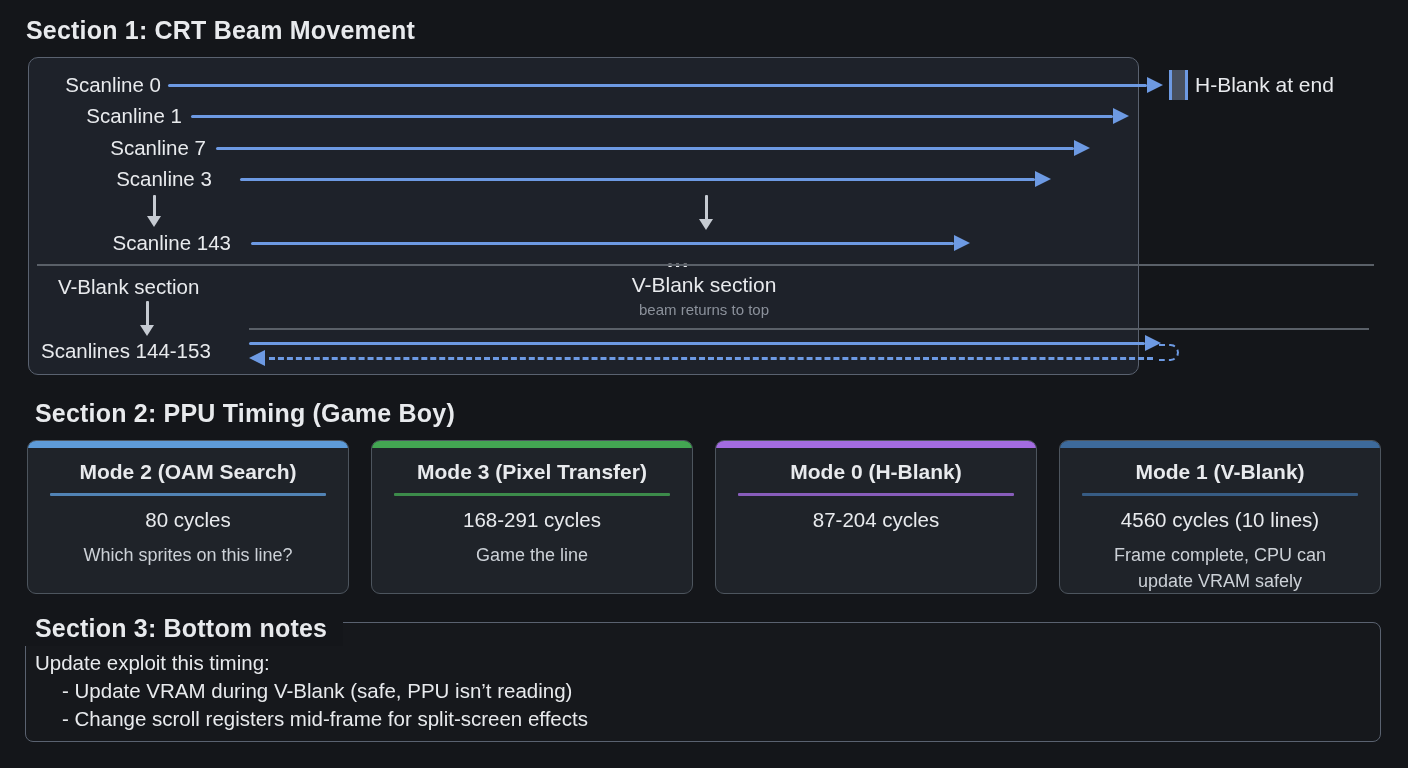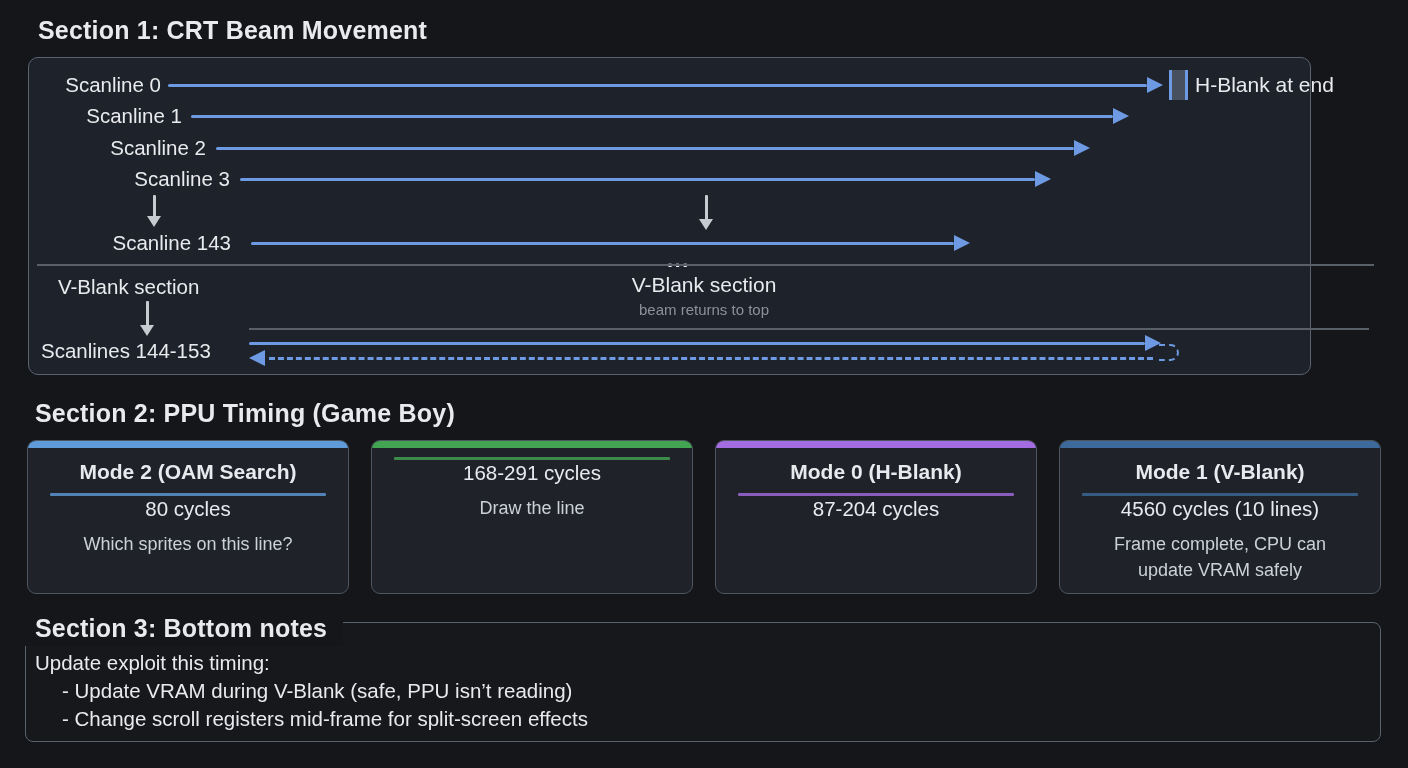--- a/index.html
+++ b/index.html
@@ -8,21 +8,21 @@
     position:relative; width:1408px; height:768px; overflow:hidden;
     background:var(--page-bg,#14161a);
     font-family:"Liberation Sans","DejaVu Sans",sans-serif;
     color:var(--text-primary,#e8eaed);
   }
   .abs { position:absolute; }
   .sec-title { font-size:25px; font-weight:bold; letter-spacing:.2px; color:var(--text-primary); }
 
   
   .panel1 {
-    position:absolute; left:28px; top:57px; width:1283px; height:318px;
+    position:absolute; left:28px; top:57px; width:1111px; height:318px;
     background:var(--panel-bg,#1e222a);
     border:1.5px solid var(--panel-border,#5a6270); border-radius:10px;
   }
   .sl-label { position:absolute; font-size:20.5px; line-height:24px; text-align:right; color:var(--text-primary); white-space:nowrap; }
   .h-line { position:absolute; height:3px; border-radius:2px; background:var(--arrow-blue,#6d9ae3); }
   .h-head { position:absolute; width:0; height:0;
     border-top:8px solid transparent; border-bottom:8px solid transparent;
     border-left:16px solid var(--arrow-blue,#6d9ae3); }
   .h-head-left { position:absolute; width:0; height:0;
     border-top:8px solid transparent; border-bottom:8px solid transparent;
@@ -46,59 +46,59 @@
   
   .card {
     position:absolute; top:440px; width:322px; height:154px;
     background:var(--card-bg,#1f2329);
     border:1.5px solid var(--card-border,#4d555e); border-radius:9px;
     overflow:hidden;
   }
   .card-top { height:7px; }
   .card-title { margin-top:12px; font-size:21px; font-weight:bold; text-align:center; color:var(--text-primary); }
   .card-rule { height:2.5px; margin:9px 22px 0; opacity:.8; border-radius:1px; }
-  .card-cycles { font-size:20.5px; line-height:26px; text-align:center; color:var(--text-primary); }
+  .card-cycles { margin-top:11px; font-size:20.5px; line-height:26px; text-align:center; color:var(--text-primary); }
   .card-desc { margin:9px auto 0; max-width:252px; font-size:18px; line-height:26px; text-align:center; color:var(--text-secondary,#ccd1d7); }
 
   
   .notes-box {
     position:absolute; left:25px; top:622px; width:1356px; height:120px;
     border:1.5px solid var(--panel-border,#5a6270); border-radius:8px;
     background:rgba(255,255,255,0.012);
   }
   .notes-title {
     position:absolute; left:25px; top:612px; z-index:2;
     background:var(--page-bg,#14161a); padding:0 16px 2px 10px; line-height:32px;
   }
   .note-line { position:absolute; font-size:20.5px; line-height:26px; color:var(--text-primary); white-space:nowrap; }
 </style>
 </head>
 <body>
 
 <div class="page" style="--page-bg: #14161a; --panel-bg: #1e222a; --panel-border: #5a6270; --card-bg: #1f2329; --card-border: #4d555e; --arrow-blue: #6d9ae3; --gray-arrow: #c6cbd2; --divider: #5a6068; --marker-fill: #47505f; --text-primary: #e8eaed; --text-secondary: #ccd1d7; --text-muted: #8b919b;">
 
-  <h1 class="abs sec-title" style="left:38px; top:16px;">Section 1: CRT Beam Movement</h1>
+  <h1 class="abs sec-title" style="left:26px; top:16px;">Section 1: CRT Beam Movement</h1>
 
   <div class="panel1">
 
     <div class="sl-label" style="left:0; top:15px; width:132px;">Scanline 0</div>
     <div class="h-line" style="left:139px; top:25.5px; width:979px;"></div>
     <div class="h-head" style="left:1118px; top:19px;"></div>
     <div class="marker" style="left:1140px; top:12px; width:19px; height:30px;"></div>
     <div class="plain-label" style="left:1166px; top:14px; font-size:21px;">H-Blank at end</div>
 
     <div class="sl-label" style="left:21px; top:46px; width:132px;">Scanline 1</div>
     <div class="h-line" style="left:162px; top:56.5px; width:922px;"></div>
     <div class="h-head" style="left:1084px; top:50px;"></div>
 
-    <div class="sl-label" style="left:45px; top:78px; width:132px;">Scanline 2</div>
+    <div class="sl-label" style="left:45px; top:78px; width:132px;">Scanline 7</div>
     <div class="h-line" style="left:187px; top:88.5px; width:858px;"></div>
     <div class="h-head" style="left:1045px; top:82px;"></div>
 
-    <div class="sl-label" style="left:69px; top:109px; width:132px;">Scanline 3</div>
+    <div class="sl-label" style="left:69px; top:109px; width:132px;text-align:center;">Scanline 3</div>
     <div class="h-line" style="left:211px; top:119.5px; width:795px;"></div>
     <div class="h-head" style="left:1006px; top:113px;"></div>
 
     <div class="v-stem" style="left:124px; top:137px; height:23px;"></div>
     <div class="v-head" style="left:118px; top:158px;"></div>
 
     <div class="dots" style="left:638px; top:188px;">...</div>
     <div class="v-stem" style="left:676px; top:137px; height:26px;"></div>
     <div class="v-head" style="left:670px; top:161px;"></div>
 
@@ -129,23 +129,24 @@
   <div class="card" style="left:27px;">
     <div class="card-top" style="background-color: rgb(94, 155, 216);"></div>
     <div class="card-title">Mode 2 (OAM Search)</div>
     <div class="card-rule" style="background-color: rgb(94, 155, 216);"></div>
     <div class="card-cycles">80 cycles</div>
     <div class="card-desc">Which sprites on this line?</div>
   </div>
 
   <div class="card" style="left:371px;">
     <div class="card-top" style="background-color: rgb(67, 165, 82);"></div>
+    <div class="card-title">Mode 3 (Pixel Transfer)</div>
     <div class="card-rule" style="background-color: rgb(67, 165, 82);"></div>
     <div class="card-cycles">168-291 cycles</div>
-    <div class="card-desc">Draw the line</div>
+    <div class="card-desc">Game the line</div>
   </div>
 
   <div class="card" style="left:715px;">
     <div class="card-top" style="background-color: rgb(163, 108, 224);"></div>
     <div class="card-title">Mode 0 (H-Blank)</div>
     <div class="card-rule" style="background-color: rgb(163, 108, 224);"></div>
     <div class="card-cycles">87-204 cycles</div>
   </div>
 
   <div class="card" style="left:1059px;">

